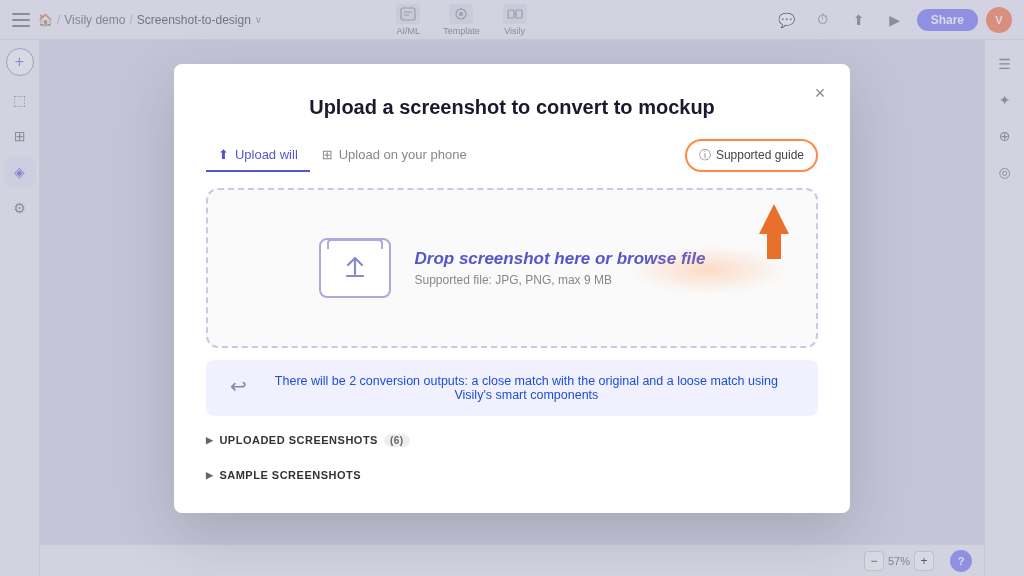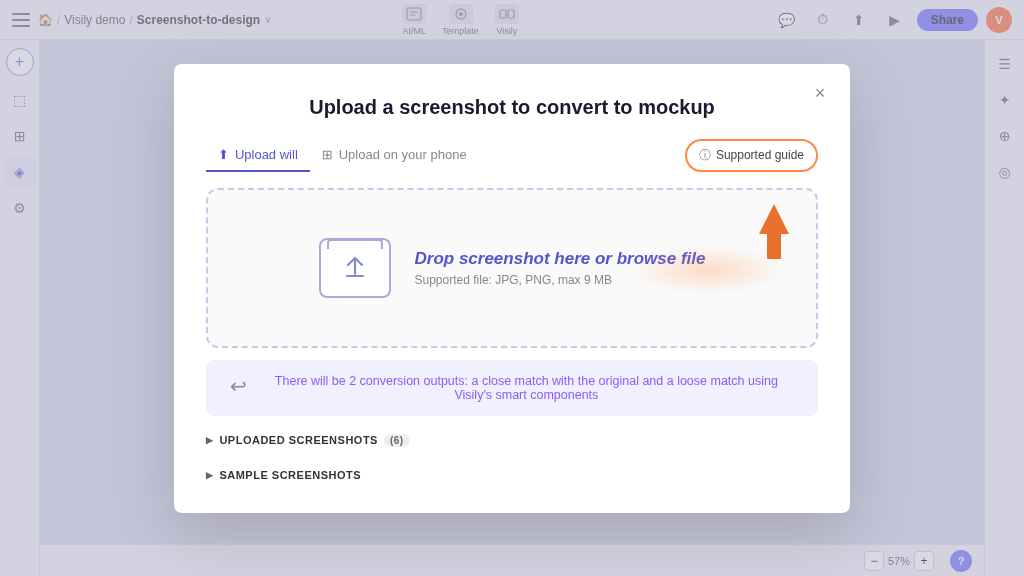--- a/index.html
+++ b/index.html
@@ -42,30 +42,30 @@
     .toolbar-hamburger span {
       display: block; height: 2px; background: #666; border-radius: 1px;
     }
     .breadcrumb {
       display: flex; align-items: center; gap: 4px;
       font-size: 12px; color: #666;
     }
     .breadcrumb-home { color: #888; }
     .breadcrumb-sep { color: #aaa; }
     .breadcrumb-item { color: #555; }
-    .breadcrumb-current { color: #333; font-weight: 700; text-align: center; }
+    .breadcrumb-current { color: #333; font-weight: 400; text-align: center; }
     .breadcrumb-dropdown { color: #888; font-size: 10px; }
 
     .toolbar-center {
       display: flex; align-items: center; gap: 16px;
       margin-left: auto; margin-right: auto;
     }
     .toolbar-tool {
       display: flex; flex-direction: column; align-items: center; gap: 2px;
-      cursor: pointer; font-size: 9px; color: #666;
+      cursor: pointer; font-size: 9px; color: #666; margin-left: 7px;
     }
     .toolbar-tool-icon {
       width: 24px; height: 20px;
       background: #e0e0ee;
       border-radius: 4px;
       display: flex; align-items: center; justify-content: center;
       font-size: 12px;
     }
 
     .toolbar-right {
@@ -76,21 +76,21 @@
       width: 28px; height: 28px;
       border-radius: 50%;
       background: transparent;
       border: none;
       cursor: pointer;
       display: flex; align-items: center; justify-content: center;
       color: #666; font-size: 14px;
     }
     .share-btn {
       background: #6c6cff;
-      color: #0f172a;
+      color: #ffffff;
       border: none;
       border-radius: 16px;
       padding: 4px 14px;
       font-size: 12px;
       font-weight: 600;
       cursor: pointer;
     }
     .avatar {
       width: 26px; height: 26px;
       border-radius: 50%;
@@ -347,21 +347,21 @@
       gap: 6px;
     }
     .info-bar-arrow {
       color: #8888aa;
       font-size: 20px;
       align-self: flex-start;
       margin-left: 4px;
     }
     .info-bar-text {
       font-size: 12.5px;
-      color: #8b5cf6;
+      color: #1d4ed8;
       text-align: center;
     }
     .info-bar-link {
       font-size: 12.5px;
       color: #4444cc;
       font-weight: 600;
       text-decoration: underline;
       cursor: pointer;
     }
 

